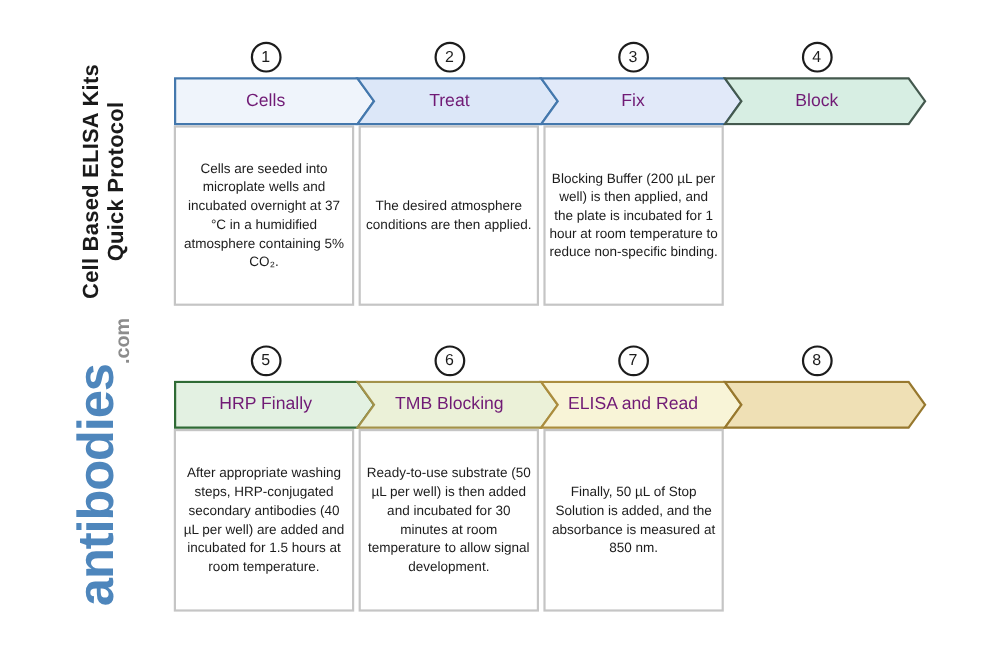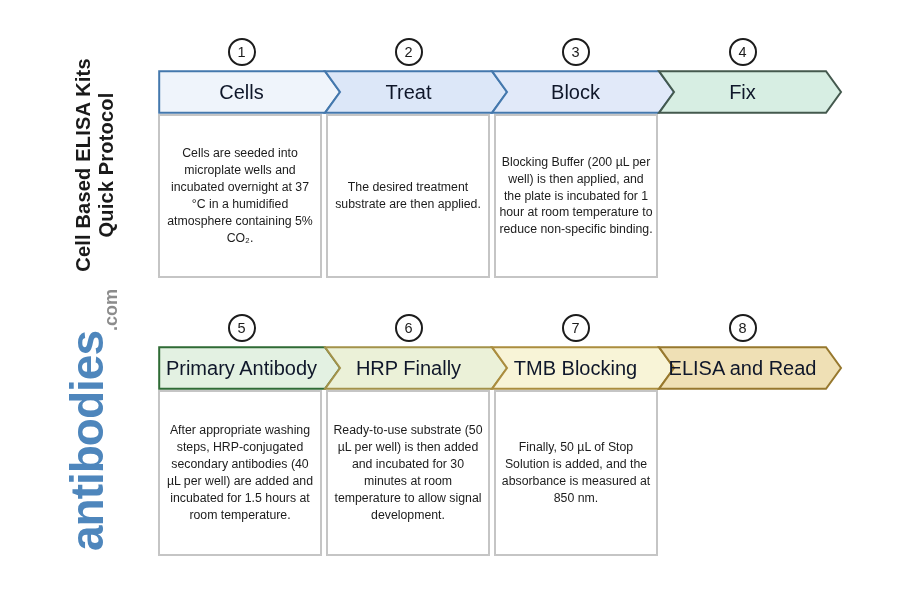--- a/index.html
+++ b/index.html
@@ -21,21 +21,21 @@
   .circles{display:grid;grid-template-columns:repeat(4,167px);width:668px;height:28px;
            justify-items:center;align-items:center;}
   .circle{width:24px;height:24px;border:2px solid #1c1c1c;border-radius:50%;background:#fff;
           display:flex;align-items:center;justify-content:center;
           font-size:14.5px;color:#1c1c1c;}
   .arrows{position:relative;height:44px;margin-top:4px;}
   .arrow-svg{position:absolute;left:0;top:0;display:block;}
   .arrow-labels{position:absolute;left:0;top:0;width:668px;height:44px;
                 display:grid;grid-template-columns:repeat(4,167px);}
   .arrow-label{display:flex;align-items:center;justify-content:center;
-               font-size:20px;color:#0f172a;}
+               font-size:16px;color:#701a75;}
   .boxes{display:grid;grid-template-columns:repeat(4,1fr);gap:4px;width:668px;}
   .desc-box{box-sizing:border-box;border:2px solid #c5c5c5;background:#fff;height:164px;
             display:flex;align-items:center;justify-content:center;padding:6px 3px;}
   .row2 .desc-box{height:166px;}
   .desc-box p{margin:0;font-size:12.3px;line-height:1.38;text-align:center;color:#1c1c1c;}
   .circles2{margin-top:36px;}
 </style>
 </head>
 <body>
 
@@ -69,30 +69,30 @@
     <div class="arrows">
       <svg class="arrow-svg" width="686" height="44" viewBox="0 0 686 44">
           <polygon points="1.2,1.2 167,1.2 182,22 167,42.8 1.2,42.8" fill="#eff4fb" stroke="#4478ad" stroke-width="2" stroke-linejoin="miter"></polygon>
           <polygon points="167,1.2 334,1.2 349,22 334,42.8 167,42.8 182,22" fill="#dce7f8" stroke="#4478ad" stroke-width="2" stroke-linejoin="miter"></polygon>
           <polygon points="334,1.2 501,1.2 516,22 501,42.8 334,42.8 349,22" fill="#e1e9f9" stroke="#4478ad" stroke-width="2" stroke-linejoin="miter"></polygon>
           <polygon points="501,1.2 668,1.2 683,22 668,42.8 501,42.8 516,22" fill="#d7eee3" stroke="#44594e" stroke-width="2" stroke-linejoin="miter"></polygon>
         </svg>
       <div class="arrow-labels">
         <div class="arrow-label">Cells</div>
         <div class="arrow-label">Treat</div>
+        <div class="arrow-label">Fix</div>
         <div class="arrow-label">Block</div>
-        <div class="arrow-label">Fix</div>
       </div>
     </div>
     <div class="boxes">
       <div class="desc-box">
           <p>Cells are seeded into microplate wells and incubated overnight at 37 °C in a humidified atmosphere containing 5% CO₂.</p>
         </div>
       <div class="desc-box">
-          <p>The desired treatment substrate are then applied.</p>
+          <p>The desired atmosphere conditions are then applied.</p>
         </div>
       <div class="desc-box">
           <p>Blocking Buffer (200 µL per well) is then applied, and the plate is incubated for 1 hour at room temperature to reduce non-specific binding.</p>
         </div>
     </div>
   </section>
 
   <section class="row row2">
     <div class="circles circles2">
       <div class="circle">
@@ -109,21 +109,20 @@
         </div>
     </div>
     <div class="arrows">
       <svg class="arrow-svg" width="686" height="44" viewBox="0 0 686 44">
           <polygon points="1.2,1.2 167,1.2 182,22 167,42.8 1.2,42.8" fill="#e3f1e2" stroke="#2f6b35" stroke-width="2" stroke-linejoin="miter"></polygon>
           <polygon points="167,1.2 334,1.2 349,22 334,42.8 167,42.8 182,22" fill="#ebf1d8" stroke="#a3924a" stroke-width="2" stroke-linejoin="miter"></polygon>
           <polygon points="334,1.2 501,1.2 516,22 501,42.8 334,42.8 349,22" fill="#f8f4d7" stroke="#ab8d3e" stroke-width="2" stroke-linejoin="miter"></polygon>
           <polygon points="501,1.2 668,1.2 683,22 668,42.8 501,42.8 516,22" fill="#efe0b5" stroke="#97782e" stroke-width="2" stroke-linejoin="miter"></polygon>
         </svg>
       <div class="arrow-labels">
-        <div class="arrow-label">Primary Antibody</div>
         <div class="arrow-label">HRP Finally</div>
         <div class="arrow-label">TMB Blocking</div>
         <div class="arrow-label">ELISA and Read</div>
       </div>
     </div>
     <div class="boxes">
       <div class="desc-box">
           <p>After appropriate washing steps, HRP-conjugated secondary antibodies (40 µL per well) are added and incubated for 1.5 hours at room temperature.</p>
         </div>
       <div class="desc-box">

